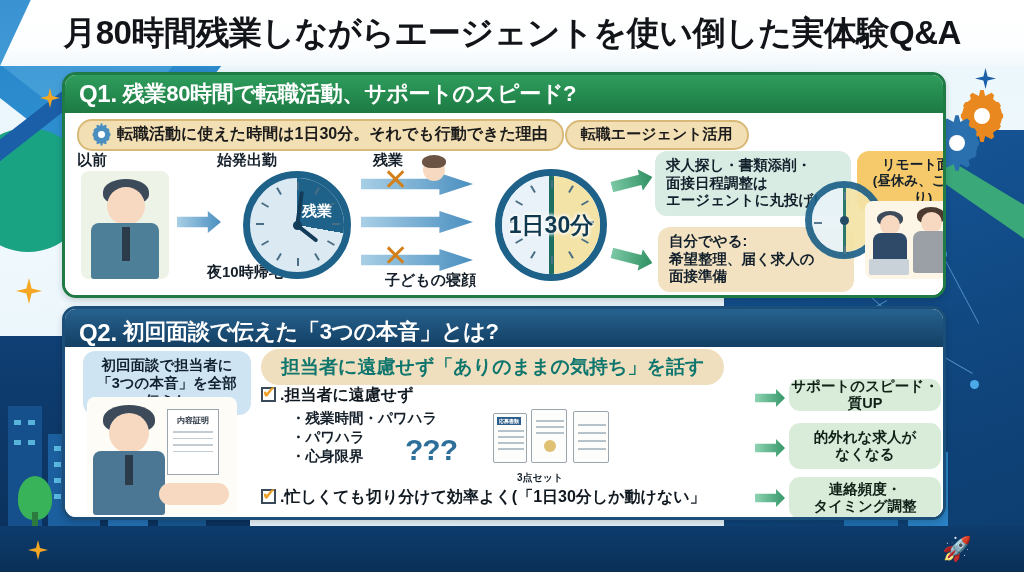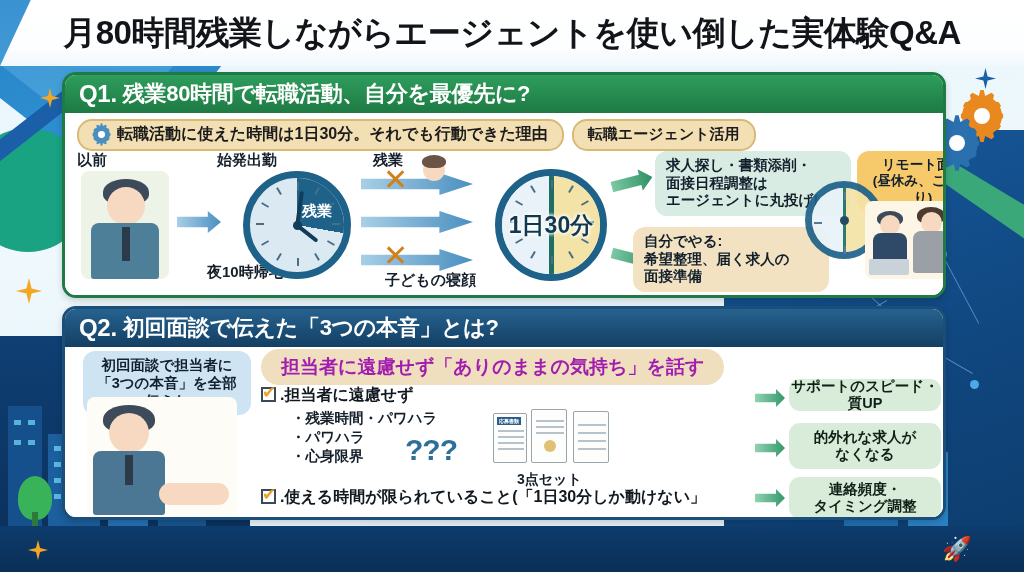--- a/index.html
+++ b/index.html
@@ -142,28 +142,28 @@
     left: 62px; top: 306px; width: 884px; height: 214px;
     border: 3px solid #1b4f79;
     box-shadow: 0 3px 7px rgba(0,0,0,.16);
   }
   .panel-head {
     height: 38px; display: flex; align-items: center; padding-left: 14px;
     color: #ffffff; font-size: 22px; font-weight: 900; letter-spacing: -0.3px;
     white-space: nowrap;
   }
   .panel.q1 .panel-head { background: linear-gradient(180deg,#2e9d5c 0%, #1d7a43 100%); }
-  .panel.q2 .panel-head { background: linear-gradient(180deg,#26628f 0%, #133f63 100%); }
+  .panel.q2 .panel-head { background: linear-gradient(180deg,#26628f 0%, #133f63 100%); align-items: flex-end; }
   .qnum { font-size: 24px; font-weight: 900; margin-right: 6px; }
 
   .panel-body { position: relative; height: calc(100% - 38px); background:#fff; }
 
   
   .sub-row {
-    position: absolute; left: 12px; top: 6px; display: flex; gap: 8px;
+    position: absolute; left: 12px; top: 6px; display: flex; align-items: center; gap: 1px;
   }
   .pill-tan {
     background: #f3dfb4; border: 2px solid #d8b978; border-radius: 15px;
     padding: 3px 14px 4px 14px; font-size: 16px; font-weight: 800; color: #1b1b1b;
     display: flex; align-items: center; gap: 7px; white-space: nowrap;
   }
   .pill-tan.small { font-size: 15px; }
 
   
   .q1-canvas { position: absolute; left: 0; top: 36px; right: 0; bottom: 0; }
@@ -250,21 +250,21 @@
 
   
   .q2-canvas { position:absolute; inset:0; }
   .tag-blue {
     position:absolute; background:#cfe4f2; border-radius: 12px; padding: 5px 10px;
     font-size: 14.5px; font-weight: 900; color:#122130; line-height:1.25; text-align:center;
     white-space: pre-line;
   }
   .banner-tan {
     position:absolute; background:#f0dfbe; border-radius: 20px; padding: 5px 20px;
-    font-size: 19px; font-weight: 900; color:#a21caf; white-space:nowrap;
+    font-size: 19px; font-weight: 900; color:#0f766e; white-space:nowrap;
   }
   .chk-line {
     position:absolute; display:flex; align-items:flex-start; gap:4px;
     font-size: 16px; font-weight: 900; color:#101820; white-space:nowrap;
   }
   .chkbox {
     display:inline-block; width:15px; height:15px; border:2px solid #3a4a5a;
     background:#fff; position:relative; flex:0 0 auto; margin-top:2px;
   }
   .chkbox:after{
@@ -281,21 +281,21 @@
     position:absolute; background:#d9ecd9; border-radius: 11px;
     display:flex; align-items:center; justify-content:center; text-align:center;
     font-size: 14.5px; font-weight: 900; color:#0f2016; line-height:1.2; white-space: pre-line;
   }
   .docset { position:absolute; }
   .doc {
     position:absolute; background:#fdfdfb; border:1.5px solid #9aa6ad; border-radius:2px;
   }
   .doc i { position:absolute; left:4px; height:2px; background:#b7c3ca; }
   .docset-label {
-    position:absolute; font-size:14px; font-weight:900; color:#15202b; white-space:nowrap;
+    position:absolute; font-size:10px; font-weight:900; color:#15202b; white-space:nowrap;
   }
 
   
   .footer {
     position:absolute; left:0; bottom:0; width:1024px; height:46px;
     background: linear-gradient(180deg,#0d3c6d 0%, #0a2f57 100%);
     display:flex; align-items:center; justify-content:center;
   }
   .footer-text {
     font-size: 20px; font-weight: 900; color:#ffe94d; white-space:nowrap;
@@ -403,21 +403,21 @@
     <div class="gear" style="left:962px; top:96px;  width:40px; height:40px; color:#e8881e;"></div>
     <div class="gear" style="left:936px; top:122px; width:42px; height:42px; color:#2a6fae;"></div>
   </div>
 
   <div class="title-band"></div>
   <div class="main-title">月80時間残業しながらエージェントを使い倒した実体験Q&amp;A</div>
 
   <section class="panel q1">
     <div class="panel-head">
       <span class="qnum">Q1.</span>
-      <span>残業80時間で転職活動、自分を最優先に?</span>
+      <span>残業80時間で転職活動、サポートのスピード?</span>
     </div>
 
     <div class="panel-body">
 
       <div class="sub-row">
         <div class="pill-tan">
           <span class="gear" style="position:relative; display:inline-block; width:17px; height:17px; color:#4a8fbf;"></span>
           <span>転職活動に使えた時間は1日30分。それでも行動できた理由</span>
         </div>
         <div class="pill-tan small">転職エージェント活用</div>
@@ -489,21 +489,21 @@
           <div class="tick" style="transform:rotate(330deg);"></div>
           <div class="clock-label">1日30分</div>
         </div>
 
         <div class="arrow green" style="left:546px; top:22px; width:42px; transform:rotate(-14deg);"></div>
         <div class="arrow green" style="left:546px; top:98px; width:42px; transform:rotate(14deg);"></div>
 
         <div class="bubble mint" style="left:590px; top:2px; width:196px;">求人探し・書類添削・
 面接日程調整は
 エージェントに丸投げ!</div>
-        <div class="bubble tan" style="left:568px; top:78px; width:196px;">自分でやる:
+        <div class="bubble tan" style="left:593px; top:78px; width:196px;">自分でやる:
 希望整理、届く求人の
 面接準備</div>
 
         <div class="bubble amber" style="left:792px; top:2px; width:132px; text-align:center; font-size:13.5px;">リモート面接
 (昼休み、こっそり)</div>
         <div class="clock split" style="left:740px; top:32px; width:78px; height:78px; opacity:.92;">
           <div class="face"></div>
           <div class="tick" style="transform:rotate(0deg); transform-origin:50% 31px;"></div>
           <div class="tick" style="transform:rotate(90deg); transform-origin:50% 31px;"></div>
           <div class="tick" style="transform:rotate(180deg); transform-origin:50% 31px;"></div>
@@ -537,20 +537,27 @@
 
         <div class="tag-blue" style="left:18px; top:4px; width:168px;">初回面談で担当者に
 「3つの本音」を全部伝えた</div>
 
         <div class="avatar" style="left:22px; top:50px; width:150px; height:118px;">
           <div class="av-card" style="left:0; top:0; width:150px; height:118px; background:#fdfcf6;"></div>
           <div class="av-hair" style="left:16px; top:8px; width:52px; height:28px;"></div>
           <div class="av-head" style="left:22px; top:16px; width:40px; height:40px;"></div>
           <div class="av-body" style="left:6px; top:54px; width:72px; height:64px; background:#4b7794;"></div>
           <div class="av-tie" style="left:38px; top:58px; width:8px; height:30px;"></div>
+          <div style="position:absolute; left:80px; top:12px; width:52px; height:66px; background:#fff; border:1.5px solid #9aa6ad;">
+            <div style="font-size:8px; font-weight:900; text-align:center; margin-top:5px; color:#2a3742;">内容証明</div>
+            <div style="height:1.6px; background:#c3ccd2; margin:5px 5px 0;"></div>
+            <div style="height:1.6px; background:#c3ccd2; margin:5px 5px 0;"></div>
+            <div style="height:1.6px; background:#c3ccd2; margin:5px 5px 0;"></div>
+            <div style="height:1.6px; background:#c3ccd2; margin:5px 5px 0;"></div>
+          </div>
           <div style="position:absolute; left:72px; top:86px; width:70px; height:22px; background:#f6d9c0; border-radius:11px;"></div>
         </div>
 
         <div class="banner-tan" style="left:196px; top:2px;">担当者に遠慮せず「ありのままの気持ち」を話す</div>
 
         <div class="chk-line" style="left:196px; top:38px;">
           <span class="chkbox"></span>
           <span>.担当者に遠慮せず</span>
         </div>
         <div class="bullets" style="left:226px; top:62px;">・残業時間・パワハラ
@@ -578,21 +585,21 @@
               <i style="top:20px; width:28px;"></i>
             <i style="top:28px; width:28px;"></i>
               <i style="top:36px; width:28px;"></i>
           </div>
         </div>
         <div class="docset-label" style="left:452px; top:124px;">3点セット</div>
 
 
         <div class="chk-line" style="left:196px; top:140px;">
           <span class="chkbox"></span>
-          <span>.使える時間が限られていること(「1日30分しか動けない」</span>
+          <span>.忙しくても切り分けて効率よく(「1日30分しか動けない」</span>
         </div>
 
         <div class="arrow green-sm" style="left:690px; top:42px; width:30px; height:18px;"></div>
         <div class="arrow green-sm" style="left:690px; top:92px; width:30px; height:18px;"></div>
         <div class="arrow green-sm" style="left:690px; top:142px; width:30px; height:18px;"></div>
 
         <div class="green-box" style="left:724px; top:76px; width:152px; height:46px;">的外れな求人が
 なくなる</div>
         <div class="green-box" style="left:724px; top:32px; width:152px; height:32px;">サポートのスピード・質UP</div>
         <div class="green-box" style="left:724px; top:130px; width:152px; height:42px;">連絡頻度・

